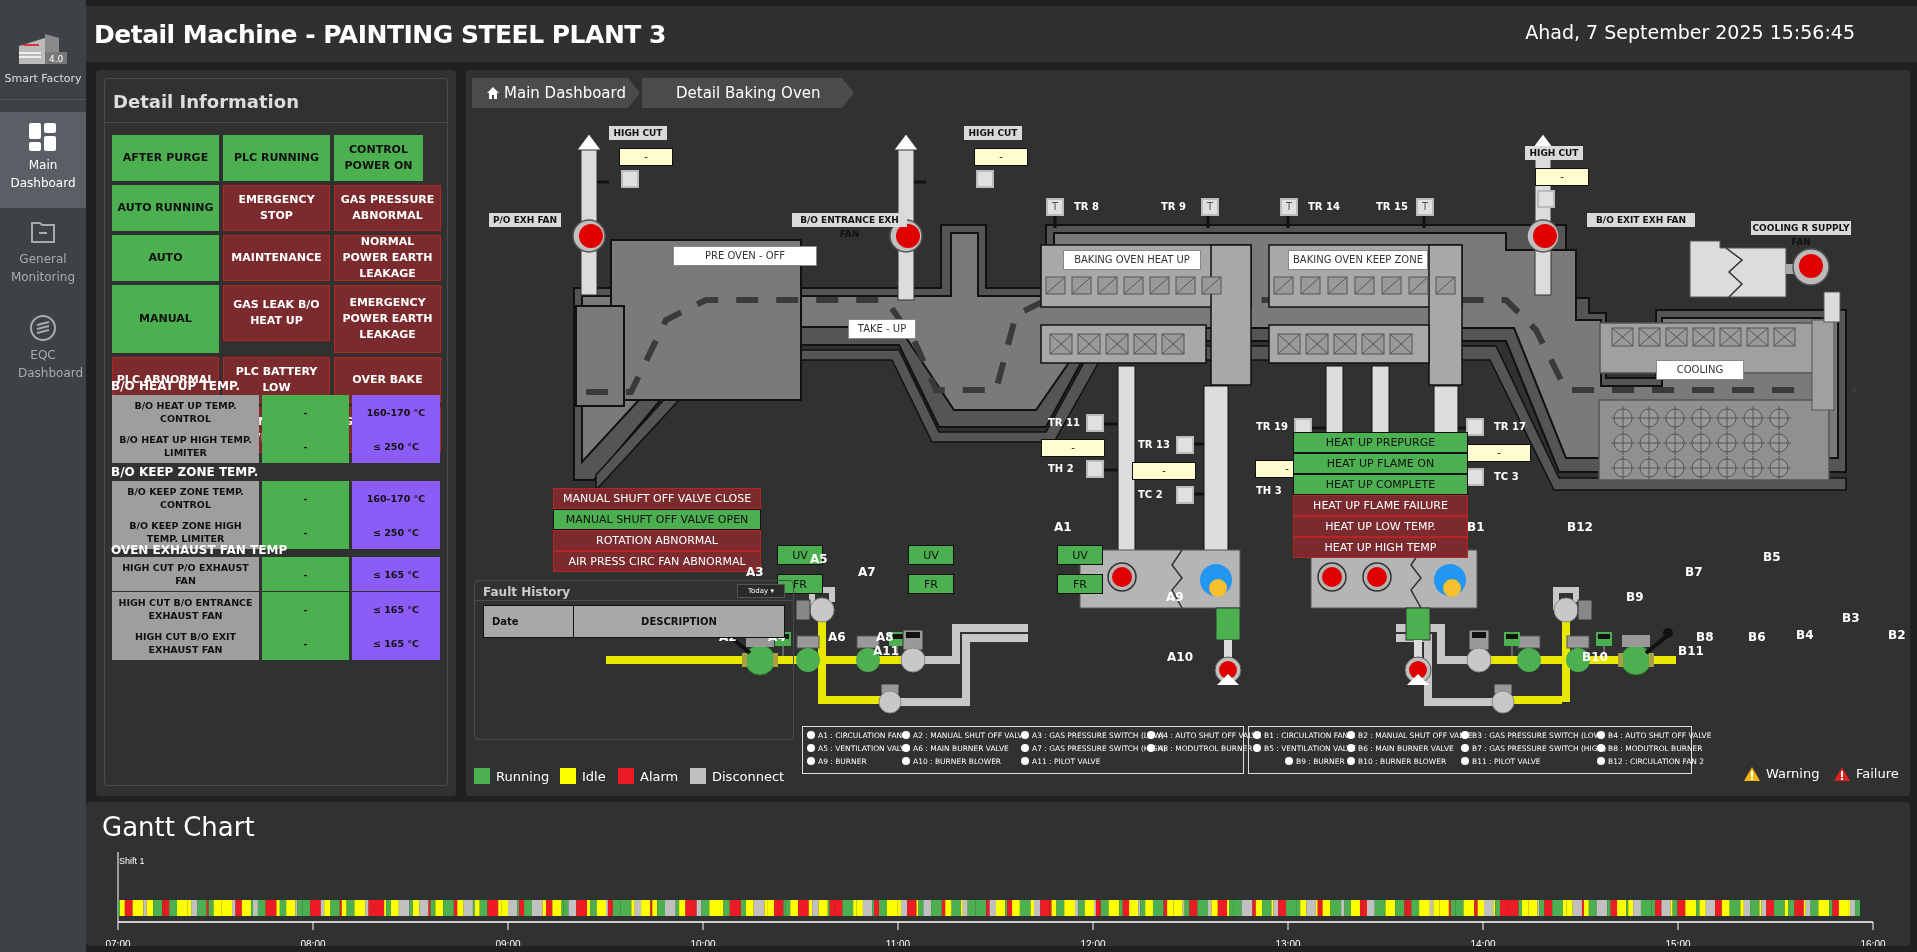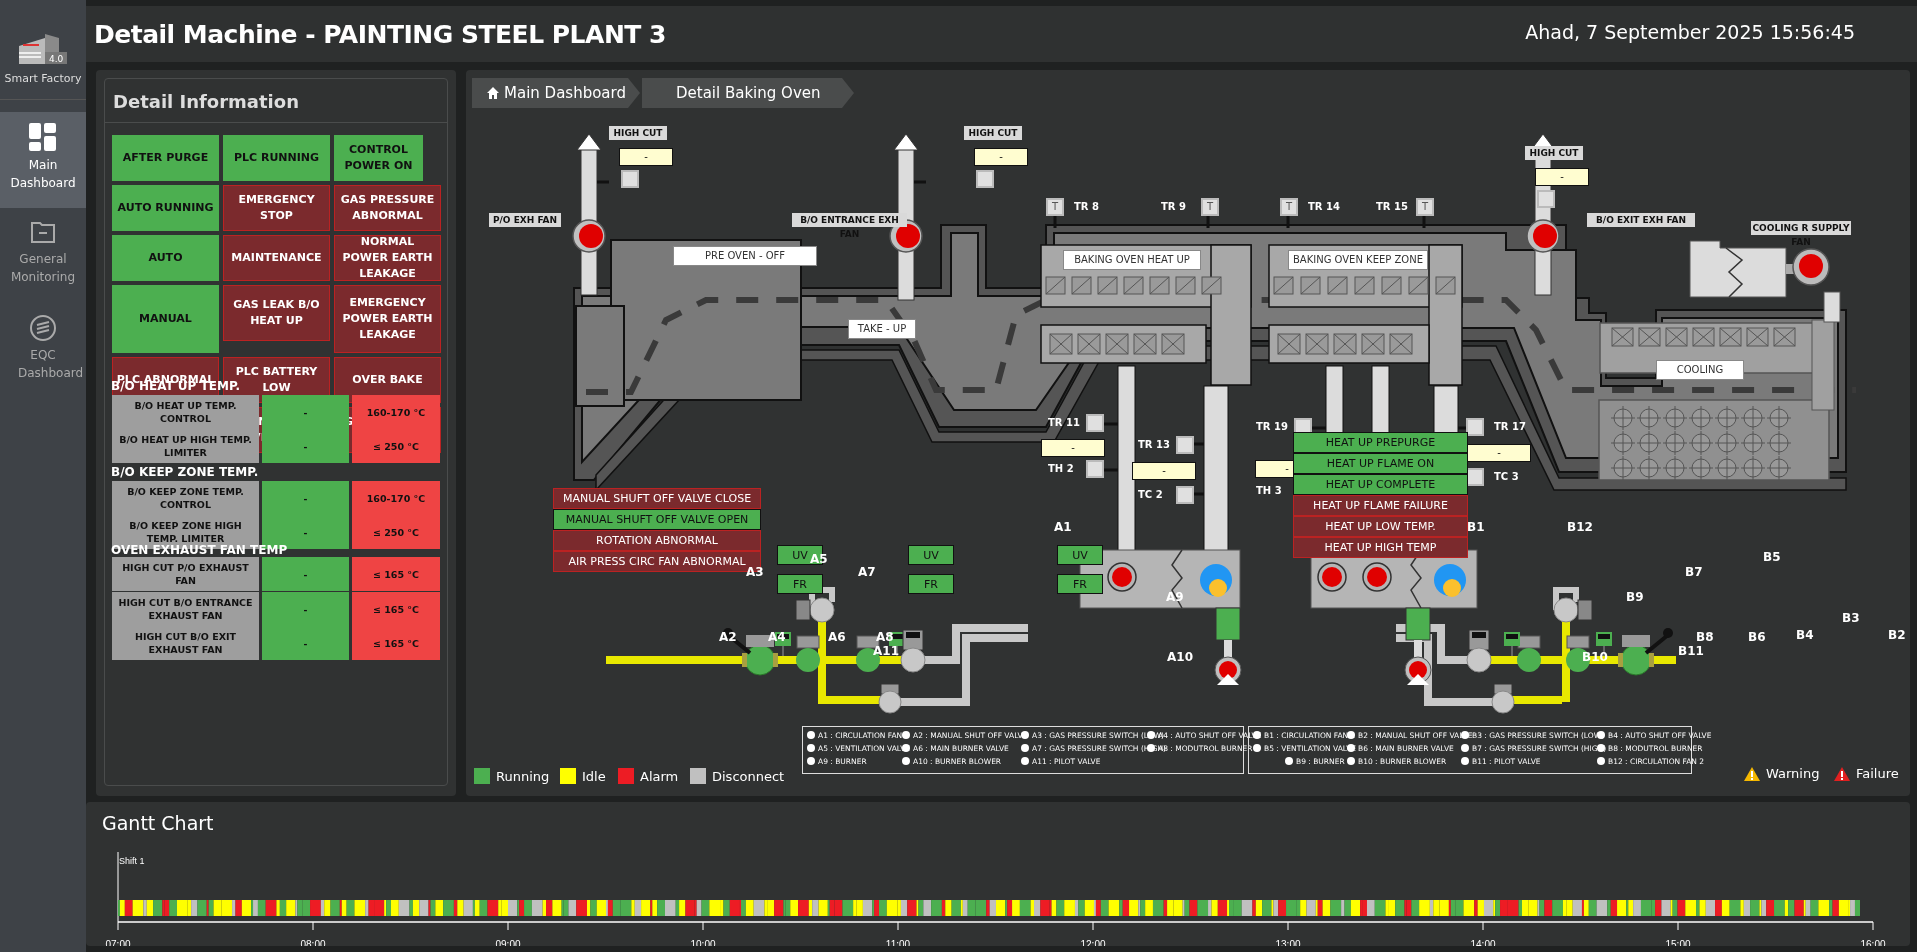--- a/index.html
+++ b/index.html
@@ -20,21 +20,21 @@
 #detail-card h2{font-size:18px;color:#ddd;padding:12px 8px 10px;border-bottom:1px solid #4a4c4c}
 .grid3{position:absolute;left:7px;top:56px;width:330px}
 .st{position:absolute;border:1px solid #b33;display:flex;align-items:center;justify-content:center;text-align:center;font-size:11px;font-weight:bold;line-height:16px;padding:0 3px}
 .st.g{background:#4caf50;color:#111;border-color:#4caf50}
 .st.r{background:#7b2a2d;color:#fff;border-color:#b22}
 .sec-h{position:absolute;left:6px;font-size:12px;font-weight:bold;color:#fff}
 .trow{position:absolute;left:7px;width:330px;height:34px}
 .trow div{position:absolute;top:0;height:34px;display:flex;align-items:center;justify-content:center;text-align:center;font-size:9.5px;font-weight:bold;line-height:13px}
 .trow .l{left:0;width:147px;background:#9e9e9e;color:#111}
 .trow .v{left:150px;width:87px;background:#4caf50;color:#111}
-.trow .u{left:240px;width:88px;background:#ef4444;color:#111}
+.trow .u{left:240px;width:88px;background:#8b5cf6;color:#111}
 #main-panel{left:466px;top:70px;width:1444px;height:726px}
 #crumbs{position:absolute;left:6px;top:8px;height:30px}
 .crumb{position:absolute;top:0;height:30px;background:#4a4c4c;color:#fff;font-size:15px;display:flex;align-items:center;padding-left:14px;clip-path:polygon(0 0,calc(100% - 12px) 0,100% 50%,calc(100% - 12px) 100%,0 100%)}
 #diagram{position:absolute;left:0;top:0;width:1444px;height:726px}
 .lbl{position:absolute;background:#d9d9d9;color:#111;font-size:9px;font-weight:bold;text-align:center;line-height:14px;height:14px}
 .val{position:absolute;background:#fffdd0;color:#111;border:1px solid #111;font-size:10px;text-align:center;line-height:16px;height:18px}
 .tbox{position:absolute;width:18px;height:18px;background:#e0e0e0;border:2px solid #bbb;color:#555;font-size:10px;text-align:center;line-height:14px}
 .tname{position:absolute;font-size:10px;font-weight:bold;color:#fff}
 .wlbl{position:absolute;background:#fff;color:#333;font-size:10px;text-align:center;line-height:18px;height:20px;border:1px solid #888}
 .sl{position:absolute;left:0;width:100%;height:20px;font-size:11px;display:flex;align-items:center;justify-content:center;border:1px solid #111}
@@ -47,21 +47,21 @@
 .legend-box .it::before{content:"";display:inline-block;width:8px;height:8px;border-radius:50%;background:#fff;margin-right:3px;vertical-align:-1px}
 #fault{position:absolute;left:8px;top:510px;width:320px;height:160px;border:1px solid #4a4c4c;border-radius:4px}
 #fault .h{font-size:12px;font-weight:bold;color:#ccc;padding:4px 8px;border-bottom:1px solid #4a4c4c;height:20px}
 #fault .dd{position:absolute;right:8px;top:3px;width:48px;height:14px;border:1px solid #555;background:#2a2a2a;font-size:7px;color:#fff;text-align:center;line-height:12px}
 #fault table{position:absolute;left:8px;top:24px;width:302px;border-collapse:collapse}
 #fault th{background:#a8a8a8;color:#111;font-size:10px;height:32px;border:1px solid #111}
 .stat-leg{position:absolute;top:698px;display:flex;align-items:center;font-size:13px;color:#fff}
 .stat-leg span.sw{display:inline-block;width:16px;height:16px;margin-right:6px}
 .wf{position:absolute;top:696px;font-size:13px;color:#fff;display:flex;align-items:center}
 #gantt-panel{left:86px;top:802px;width:1824px;height:144px}
-#gantt-panel h3{position:absolute;left:16px;top:10px;font-size:19px;font-weight:normal}
+#gantt-panel h3{position:absolute;left:16px;top:10px;font-size:26px;font-weight:normal}
 #gantt-svg{position:absolute;left:0;top:0}
 </style>
 </head>
 <body>
 
 <div id="sidebar">
  <div class="sb-logo">
   <svg width="56" height="38" viewBox="0 0 56 38">
    <polygon points="4,18 30,10 30,36 4,36" fill="#bbb"></polygon>
         <polygon points="30,6 44,10 44,36 30,36" fill="#8a8a8a"></polygon>
@@ -628,20 +628,32 @@
         <div class="it" style="left: 98px; top: 17px;">B6 : MAIN BURNER VALVE</div>
         <div class="it" style="left: 212px; top: 17px;">B7 : GAS PRESSURE SWITCH (HIGH)</div>
         <div class="it" style="left: 348px; top: 17px;">B8 : MODUTROL BURNER</div>
         <div class="it" style="left: 4px; top: 30px; padding-left: 32px;">B9 : BURNER</div>
         <div class="it" style="left: 98px; top: 30px;">B10 : BURNER BLOWER</div>
         <div class="it" style="left: 212px; top: 30px;">B11 : PILOT VALVE</div>
         <div class="it" style="left: 348px; top: 30px;">B12 : CIRCULATION FAN 2</div>
       </div>
     </div>
 
+ <div id="fault">
+  <div class="h">Fault History</div>
+  <div class="dd"><span>Today</span> <span>▾</span></div>
+  <table>
+   <tbody>
+          <tr>
+            <th style="width:90px;text-align:left;padding-left:8px">Date</th>
+       <th>DESCRIPTION</th>
+          </tr>
+  </tbody>
+      </table>
+ </div>
 
  <div id="status-legend">
       <div class="stat-leg" style="left: 8px;">
         <span class="sw" style="background: rgb(76, 175, 80);"></span>
         <span>Running</span>
       </div>
       <div class="stat-leg" style="left: 94px;">
         <span class="sw" style="background: rgb(255, 255, 0);"></span>
         <span>Idle</span>
       </div>

